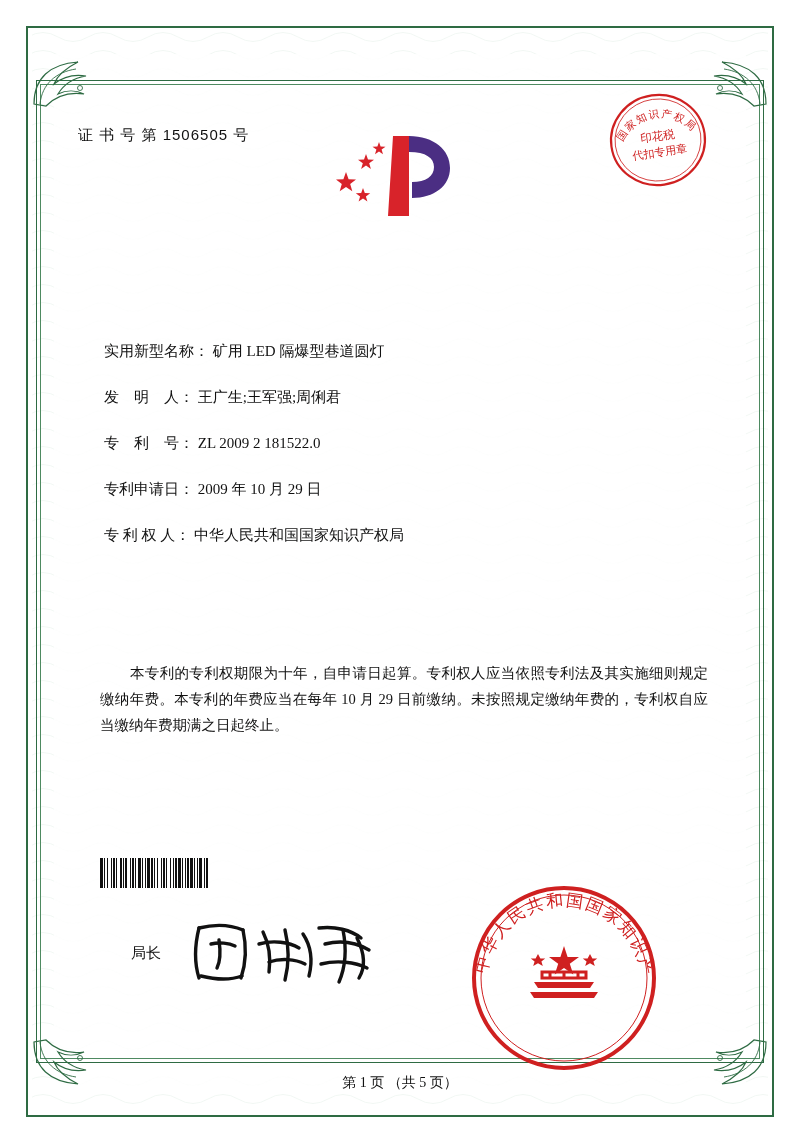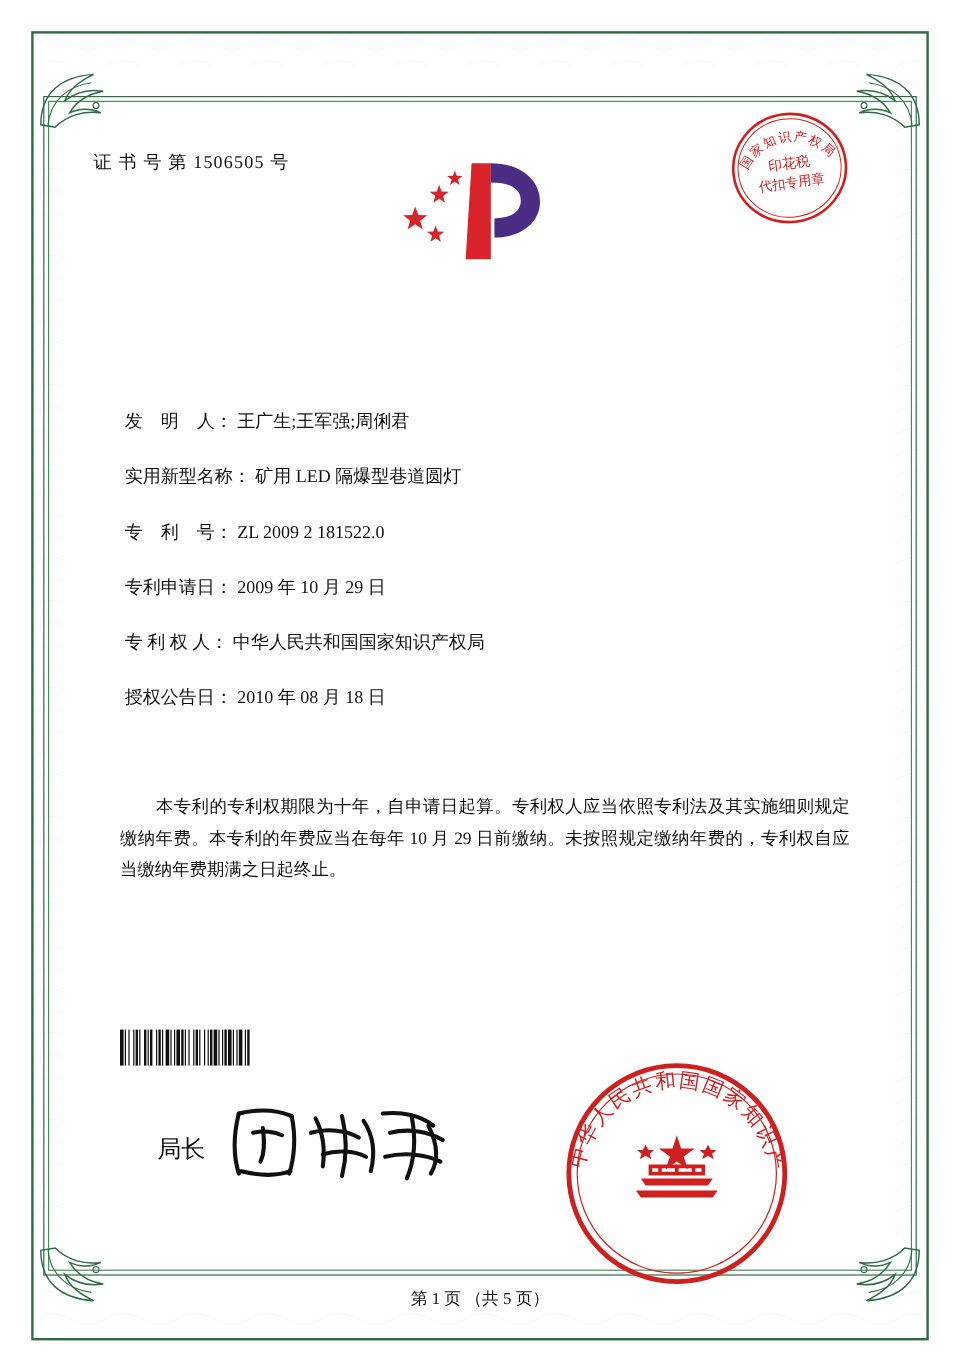--- a/index.html
+++ b/index.html
@@ -70,21 +70,21 @@
   .guilloche svg { width: 100%; height: 100%; display: block; }
 
   
   .cert-number {
     position: absolute;
     left: 78px;
     top: 126px;
     font-size: 15px;
     letter-spacing: 1px;
     color: #111;
-    font-family: Liberation Serif, serif;
+    font-family: Liberation Sans, sans-serif;
   }
 
   .logo {
     position: absolute;
     left: 330px;
     top: 128px;
     width: 130px;
     height: 96px;
   }
   .logo svg { width: 100%; height: 100%; display: block; }
@@ -161,21 +161,21 @@
     display: block;
     background: #111;
     height: 100%;
   }
 
   
   .sig-label {
     position: absolute;
     left: 131px;
     top: 944px;
-    font-size: 20px;
+    font-size: 15px;
     color: #111;
   }
   .signature {
     position: absolute;
     left: 185px;
     top: 910px;
     width: 210px;
     height: 80px;
   }
   .signature svg { width: 100%; height: 100%; display: block; }
@@ -289,42 +289,38 @@
         </text>
         <text x="52" y="52" fill="#cf2020" font-size="11.5" text-anchor="middle" font-family="DejaVu Sans, sans-serif">印花税</text>
         <text x="52" y="68" fill="#cf2020" font-size="11" text-anchor="middle" font-family="DejaVu Sans, sans-serif">代扣专用章</text>
       </g>
     </svg>
   </div>
 
 
   <div class="fields">
     <div class="field">
+      <span class="label">实用新型名称：</span>
+      <span class="value">矿用 LED 隔爆型巷道圆灯</span>
+    </div>
+    <div class="field">
       <span class="label">发　明　人：</span>
       <span class="value">王广生;王军强;周俐君</span>
-    </div>
-    <div class="field">
-      <span class="label">实用新型名称：</span>
-      <span class="value">矿用 LED 隔爆型巷道圆灯</span>
     </div>
     <div class="field">
       <span class="label">专　利　号：</span>
       <span class="value">ZL 2009 2 181522.0</span>
     </div>
     <div class="field">
       <span class="label">专利申请日：</span>
       <span class="value">2009 年 10 月 29 日</span>
     </div>
     <div class="field">
       <span class="label">专 利 权 人：</span>
       <span class="value">中华人民共和国国家知识产权局</span>
-    </div>
-    <div class="field">
-      <span class="label">授权公告日：</span>
-      <span class="value">2010 年 08 月 18 日</span>
     </div>
   </div>
 
   <div class="paragraphs">
     <p>本专利的专利权期限为十年，自申请日起算。专利权人应当依照专利法及其实施细则规定缴纳年费。本专利的年费应当在每年 10 月 29 日前缴纳。未按照规定缴纳年费的，专利权自应当缴纳年费期满之日起终止。</p>
   </div>
 
   <div class="barcode" id="barcode">
       <i style="width:3px;background:#111"></i>
       <i style="width:1px;background:transparent"></i>

